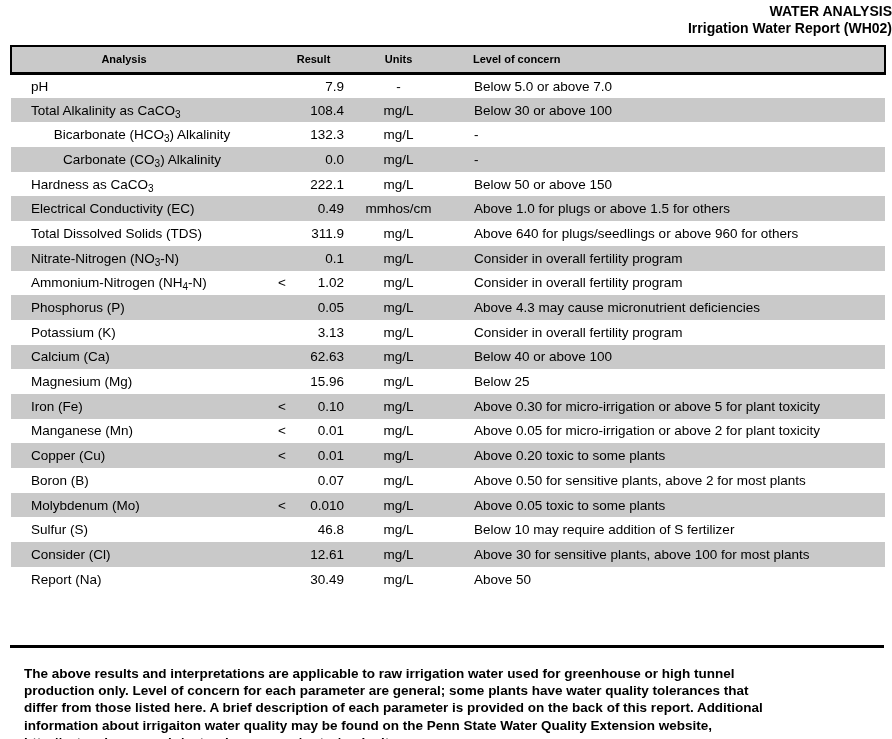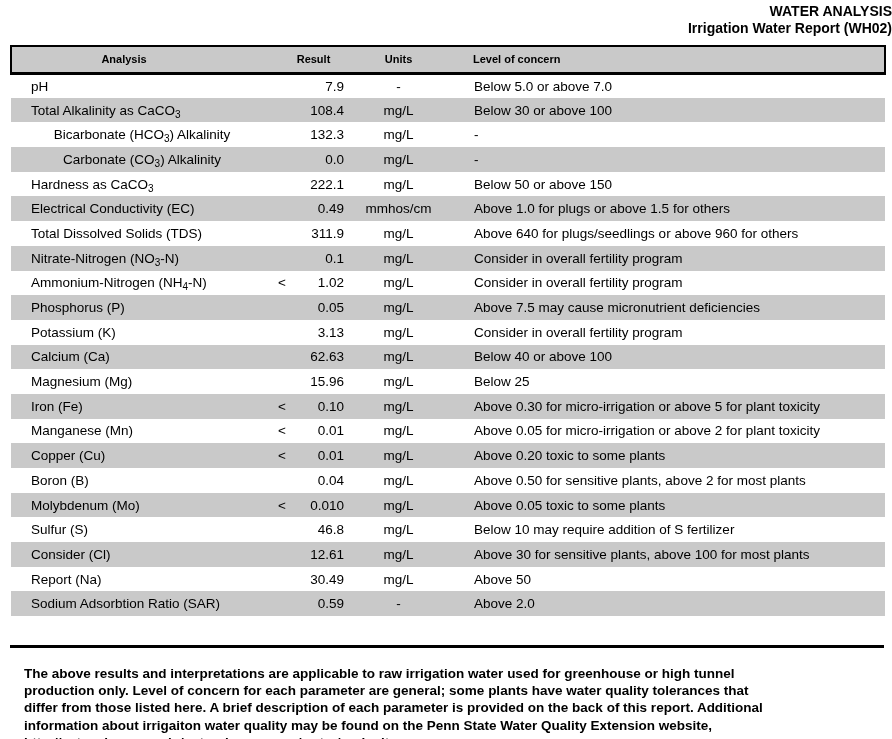--- a/index.html
+++ b/index.html
@@ -162,21 +162,21 @@
         <tr>
           <td class="col-analysis">Ammonium-Nitrogen (NH<sub>4</sub>-N)</td>
           <td class="col-result"><span class="qualifier">&lt;</span><span>1.02</span></td>
           <td class="col-units">mg/L</td>
           <td class="col-concern">Consider in overall fertility program</td>
         </tr>
         <tr>
           <td class="col-analysis">Phosphorus (P)</td>
           <td class="col-result"><span>0.05</span></td>
           <td class="col-units">mg/L</td>
-          <td class="col-concern">Above 7.5 may cause micronutrient deficiencies</td>
+          <td class="col-concern">Above 4.3 may cause micronutrient deficiencies</td>
         </tr>
         <tr>
           <td class="col-analysis">Potassium (K)</td>
           <td class="col-result"><span>3.13</span></td>
           <td class="col-units">mg/L</td>
           <td class="col-concern">Consider in overall fertility program</td>
         </tr>
         <tr>
           <td class="col-analysis">Calcium (Ca)</td>
           <td class="col-result"><span>62.63</span></td>
@@ -202,21 +202,21 @@
           <td class="col-concern">Above 0.05 for micro-irrigation or above 2 for plant toxicity</td>
         </tr>
         <tr>
           <td class="col-analysis">Copper (Cu)</td>
           <td class="col-result"><span class="qualifier">&lt;</span><span>0.01</span></td>
           <td class="col-units">mg/L</td>
           <td class="col-concern">Above 0.20 toxic to some plants</td>
         </tr>
         <tr>
           <td class="col-analysis">Boron (B)</td>
-          <td class="col-result"><span>0.04</span></td>
+          <td class="col-result"><span>0.07</span></td>
           <td class="col-units">mg/L</td>
           <td class="col-concern">Above 0.50 for sensitive plants, above 2 for most plants</td>
         </tr>
         <tr>
           <td class="col-analysis">Molybdenum (Mo)</td>
           <td class="col-result"><span class="qualifier">&lt;</span><span>0.010</span></td>
           <td class="col-units">mg/L</td>
           <td class="col-concern">Above 0.05 toxic to some plants</td>
         </tr>
         <tr>
@@ -229,26 +229,20 @@
           <td class="col-analysis">Consider (Cl)</td>
           <td class="col-result"><span>12.61</span></td>
           <td class="col-units">mg/L</td>
           <td class="col-concern">Above 30 for sensitive plants, above 100 for most plants</td>
         </tr>
         <tr>
           <td class="col-analysis">Report (Na)</td>
           <td class="col-result"><span>30.49</span></td>
           <td class="col-units">mg/L</td>
           <td class="col-concern">Above 50</td>
-        </tr>
-        <tr>
-          <td class="col-analysis">Sodium Adsorbtion Ratio (SAR)</td>
-          <td class="col-result"><span>0.59</span></td>
-          <td class="col-units">-</td>
-          <td class="col-concern">Above 2.0</td>
         </tr>
       </tbody>
   </table>
 
   <div class="bottom-rule"></div>
 
   <div class="footer-note">
       <div>The above results and interpretations are applicable to raw irrigation water used for greenhouse or high tunnel</div>
       <div>production only. Level of concern for each parameter are general; some plants have water quality tolerances that</div>
       <div>differ from those listed here. A brief description of each parameter is provided on the back of this report.  Additional</div>

